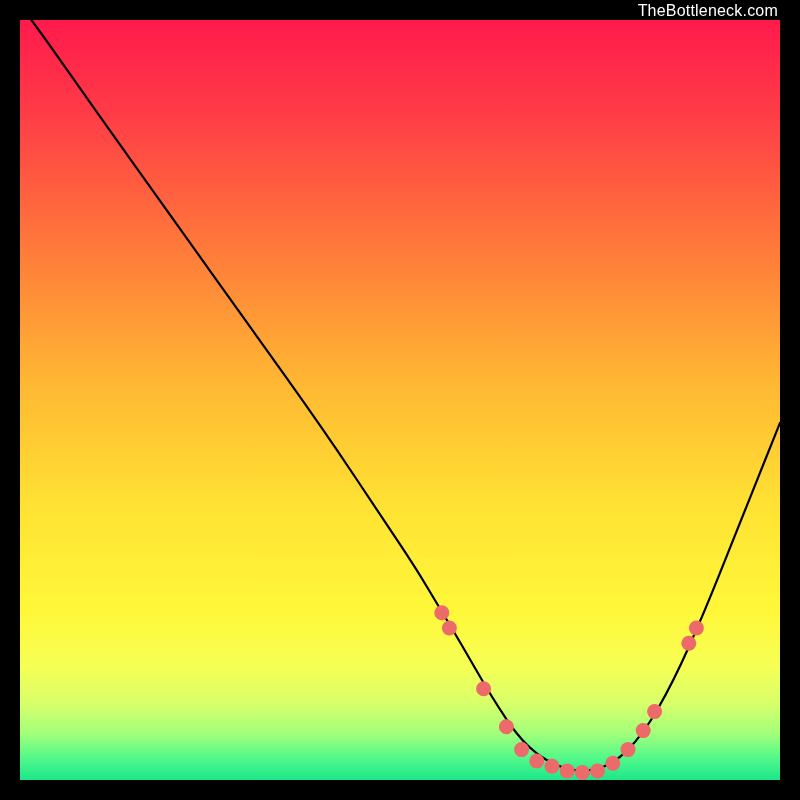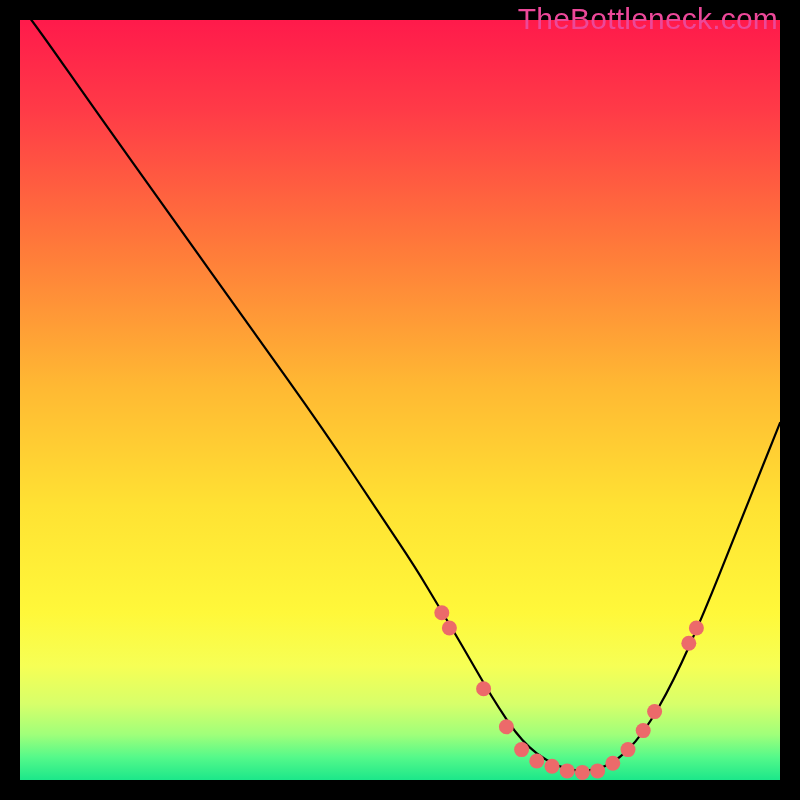--- a/index.html
+++ b/index.html
@@ -17,22 +17,22 @@
     top: 20px;
     width: 760px;
     height: 760px;
     background: #000;
   }
   .watermark {
     position: absolute;
     top: 2px;
     right: 22px;
     font-family: Arial, sans-serif;
-    font-size: 30px;
-    color: #ec4899;
+    font-size: 16px;
+    color: #ffffff;
     font-weight: 500;
     letter-spacing: 0.2px;
     z-index: 10;
   }
   svg { display: block; }
 </style>
 </head>
 <body>
 
 <div class="watermark">TheBottleneck.com</div>

